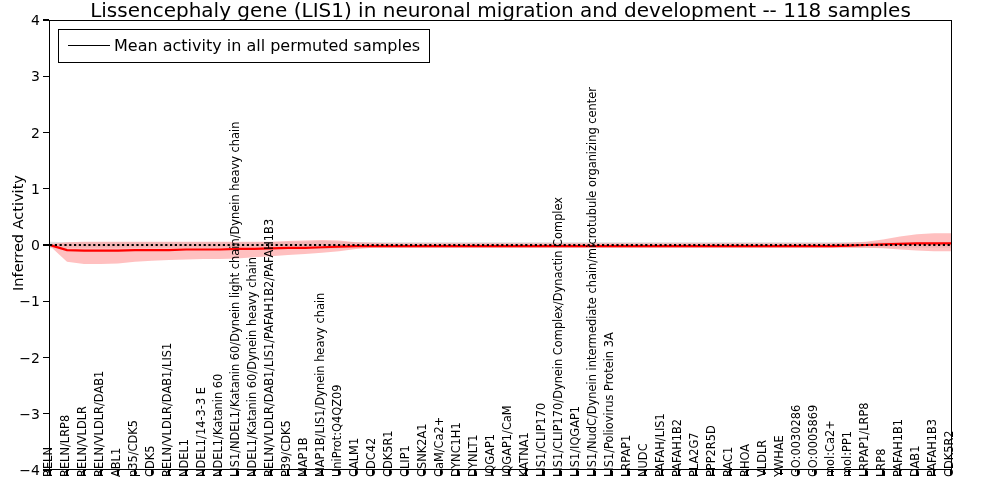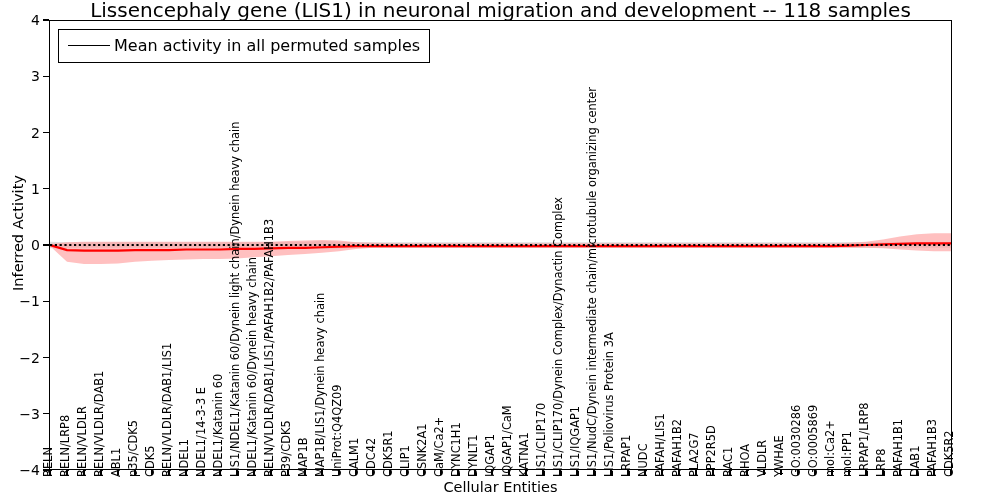--- a/index.html
+++ b/index.html
@@ -78,21 +78,20 @@
     <svg id="plotsvg" width="901" height="448" viewBox="0 0 901 448">
         <path d="M0.00 220.64 L17.00 221.20 L34.00 221.20 L51.00 221.20 L68.00 221.20 L85.00 221.20 L102.00 221.20 L119.00 221.20 L136.00 221.20 L153.00 221.20 L170.00 221.20 L187.00 221.20 L204.00 221.20 L221.00 221.20 L238.00 220.64 L255.00 220.64 L272.00 220.08 L289.00 220.64 L306.00 221.20 L323.00 221.20 L340.00 221.20 L357.00 221.20 L374.00 221.20 L391.00 221.20 L408.00 221.20 L425.00 221.20 L442.00 221.20 L459.00 221.20 L476.00 221.20 L493.00 221.20 L510.00 221.20 L527.00 221.20 L544.00 221.20 L561.00 221.20 L578.00 221.20 L595.00 221.20 L612.00 221.20 L629.00 221.20 L646.00 221.20 L663.00 221.20 L680.00 221.20 L697.00 221.20 L714.00 221.20 L731.00 221.20 L748.00 221.20 L765.00 221.20 L782.00 221.20 L799.00 221.20 L816.00 221.20 L833.00 221.20 L850.00 221.20 L867.00 221.20 L884.00 221.20 L901.00 221.20 L901.00 226.80 L884.00 226.80 L867.00 226.80 L850.00 226.80 L833.00 226.80 L816.00 226.80 L799.00 226.80 L782.00 226.80 L765.00 226.80 L748.00 226.80 L731.00 226.80 L714.00 226.80 L697.00 226.80 L680.00 226.80 L663.00 226.80 L646.00 226.80 L629.00 226.80 L612.00 226.80 L595.00 226.80 L578.00 226.80 L561.00 226.80 L544.00 226.80 L527.00 226.80 L510.00 226.80 L493.00 226.80 L476.00 226.80 L459.00 226.80 L442.00 226.80 L425.00 226.80 L408.00 226.80 L391.00 226.80 L374.00 226.80 L357.00 226.80 L340.00 226.80 L323.00 226.80 L306.00 226.80 L289.00 227.36 L272.00 227.92 L255.00 227.36 L238.00 227.36 L221.00 226.80 L204.00 226.80 L187.00 226.80 L170.00 226.80 L153.00 226.80 L136.00 226.80 L119.00 226.80 L102.00 226.80 L85.00 226.80 L68.00 226.80 L51.00 226.80 L34.00 226.80 L17.00 226.80 L0.00 227.36 Z" fill="#d9d9d9" fill-opacity="0.85" stroke="none"></path>
         <path d="M0.00 222.88 L17.00 221.20 L34.00 220.64 L51.00 220.64 L68.00 220.64 L85.00 220.64 L102.00 220.64 L119.00 220.64 L136.00 220.64 L153.00 220.64 L170.00 220.64 L187.00 220.64 L204.00 220.64 L221.00 220.64 L238.00 220.08 L255.00 219.52 L272.00 218.96 L289.00 219.52 L306.00 221.20 L323.00 221.76 L340.00 222.32 L357.00 222.32 L374.00 222.32 L391.00 222.32 L408.00 222.32 L425.00 222.32 L442.00 222.32 L459.00 222.32 L476.00 222.32 L493.00 222.32 L510.00 222.32 L527.00 222.32 L544.00 222.32 L561.00 222.32 L578.00 222.32 L595.00 222.32 L612.00 222.32 L629.00 222.32 L646.00 222.32 L663.00 222.32 L680.00 222.32 L697.00 222.32 L714.00 222.32 L731.00 222.32 L748.00 222.32 L765.00 222.32 L782.00 222.32 L799.00 221.76 L816.00 220.64 L833.00 218.40 L850.00 215.60 L867.00 213.36 L884.00 212.24 L901.00 212.24 L901.00 230.16 L884.00 230.16 L867.00 229.60 L850.00 228.48 L833.00 227.36 L816.00 226.80 L799.00 226.80 L782.00 226.80 L765.00 226.80 L748.00 226.80 L731.00 226.80 L714.00 226.80 L697.00 226.80 L680.00 226.80 L663.00 226.80 L646.00 226.80 L629.00 226.80 L612.00 226.80 L595.00 226.80 L578.00 226.80 L561.00 226.80 L544.00 226.80 L527.00 226.80 L510.00 226.80 L493.00 226.80 L476.00 226.80 L459.00 226.80 L442.00 226.80 L425.00 226.80 L408.00 226.80 L391.00 226.80 L374.00 226.80 L357.00 226.80 L340.00 226.80 L323.00 226.80 L306.00 227.92 L289.00 230.16 L272.00 231.84 L255.00 232.96 L238.00 234.08 L221.00 235.20 L204.00 236.32 L187.00 237.44 L170.00 238.00 L153.00 238.00 L136.00 238.56 L119.00 239.12 L102.00 239.68 L85.00 240.80 L68.00 242.48 L51.00 243.04 L34.00 243.04 L17.00 240.80 L0.00 225.12 Z" fill="#ff9999" fill-opacity="0.62" stroke="none"></path>
         <path d="M0.00 224.00 L17.00 229.04 L34.00 229.60 L51.00 229.60 L68.00 229.60 L85.00 229.04 L102.00 229.04 L119.00 229.04 L136.00 228.48 L153.00 228.48 L170.00 228.48 L187.00 227.92 L204.00 227.92 L221.00 227.36 L238.00 226.80 L255.00 226.80 L272.00 226.24 L289.00 225.68 L306.00 225.12 L323.00 225.12 L340.00 225.12 L357.00 225.12 L374.00 225.12 L391.00 225.12 L408.00 225.12 L425.00 225.12 L442.00 225.12 L459.00 225.12 L476.00 225.12 L493.00 225.12 L510.00 225.12 L527.00 225.12 L544.00 225.12 L561.00 225.12 L578.00 225.12 L595.00 225.12 L612.00 225.12 L629.00 225.12 L646.00 225.12 L663.00 225.12 L680.00 225.12 L697.00 225.12 L714.00 225.12 L731.00 225.12 L748.00 225.12 L765.00 225.12 L782.00 225.12 L799.00 224.56 L816.00 224.00 L833.00 223.44 L850.00 222.88 L867.00 222.32 L884.00 222.32 L901.00 222.32 " fill="none" stroke="#ff0000" stroke-width="2.2"></path>
         <path d="M0.00 224.00 L17.00 224.00 L34.00 224.00 L51.00 224.00 L68.00 224.00 L85.00 224.00 L102.00 224.00 L119.00 224.00 L136.00 224.00 L153.00 224.00 L170.00 224.00 L187.00 224.00 L204.00 224.00 L221.00 224.00 L238.00 224.00 L255.00 224.00 L272.00 224.00 L289.00 224.00 L306.00 224.00 L323.00 224.00 L340.00 224.00 L357.00 224.00 L374.00 224.00 L391.00 224.00 L408.00 224.00 L425.00 224.00 L442.00 224.00 L459.00 224.00 L476.00 224.00 L493.00 224.00 L510.00 224.00 L527.00 224.00 L544.00 224.00 L561.00 224.00 L578.00 224.00 L595.00 224.00 L612.00 224.00 L629.00 224.00 L646.00 224.00 L663.00 224.00 L680.00 224.00 L697.00 224.00 L714.00 224.00 L731.00 224.00 L748.00 224.00 L765.00 224.00 L782.00 224.00 L799.00 224.00 L816.00 224.00 L833.00 224.00 L850.00 224.00 L867.00 224.00 L884.00 224.00 L901.00 224.00 " fill="none" stroke="#000000" stroke-width="2.0" stroke-dasharray="2.2,2.6"></path>
       </svg>
   </div>
 
   <div id="xaxis"></div>
 
-  <div id="xlabel">Cellular Entities</div>
 
   <div id="legend">
       <div class="legend-row">
         <span class="legend-swatch"></span>
         <span class="legend-text">Mean activity in all permuted samples</span>
       </div>
     </div>
 
 <div class="ytickmark" style="top: 19.4px;"></div>
     <div class="ylab" style="left: 0px; top: 15px;">4</div>

